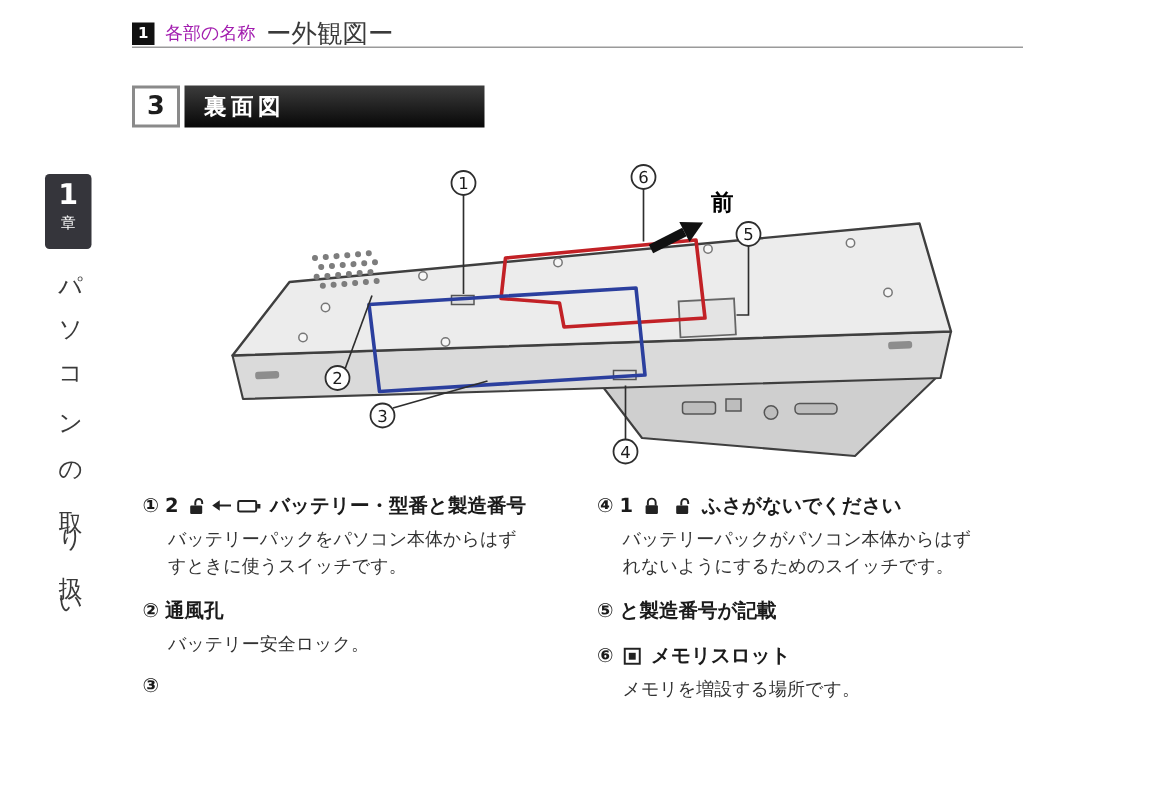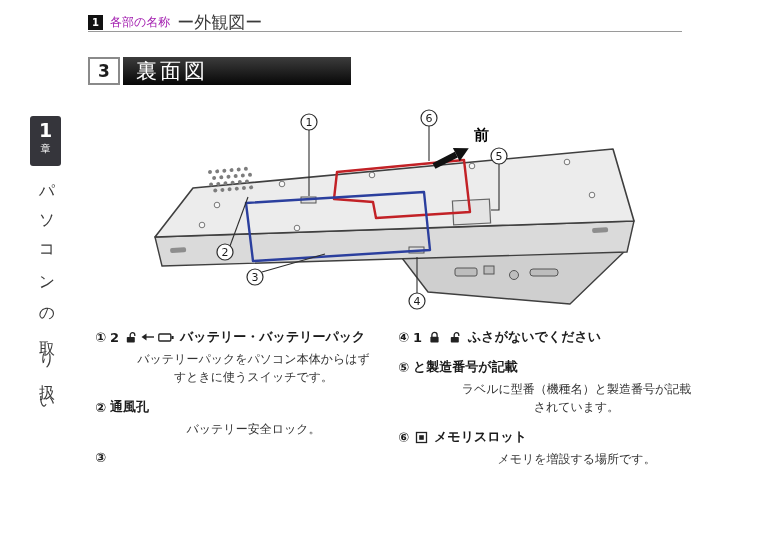--- a/index.html
+++ b/index.html
@@ -12,41 +12,41 @@
   .crumb { position:absolute; left:88px; top:11px; display:flex; align-items:center; gap:7px; font-size:12px; }
   .crumb-num { width:15px; height:15px; background:#111; color:#fff; font-size:10px; font-weight:bold;
                display:flex; align-items:center; justify-content:center; }
   .crumb-title { color:#a21caf; }
   .crumb-sub { color:#3a3a3a; font-size:17px; }
   .crumb-line { position:absolute; left:88px; top:31px; width:594px; border-top:1px solid #9a9a9a; }
   
   .section { position:absolute; left:88px; top:57px; height:28px; display:flex; }
   .section-num { width:32px; height:28px; border:2px solid #8a8a8a; background:#fff; color:#1d1d1d;
                  font-size:17px; font-weight:bold; display:flex; align-items:center; justify-content:center; }
-  .section-banner { width:228px; height:28px; margin-left:3px; background:linear-gradient(#3c3c3c,#070707);
-                    color:#fff; font-size:21px; font-weight:normal; display:flex; align-items:center;
+  .section-banner { width:200px; height:28px; margin-left:3px; background:linear-gradient(#3c3c3c,#070707);
+                    color:#fff; font-size:15px; font-weight:bold; display:flex; align-items:center;
                     padding-left:13px; letter-spacing:3px; }
   
   .chapter-tab { position:absolute; left:30px; top:116px; width:31px; height:50px; background:#35353b;
                  border-radius:3px; color:#fff; text-align:center; padding-top:5px; }
   .chapter-num { font-size:19px; font-weight:bold; line-height:1; }
   .chapter-label { font-size:10px; margin-top:2px; }
   .side-vert { position:absolute; left:36px; top:172px; writing-mode:vertical-rl; font-size:16px;
                letter-spacing:13px; color:#3a3a3a; }
   
   .figure { position:absolute; left:122px; top:100px; }
   .figure text { font-family:"DejaVu Sans","Liberation Sans",sans-serif; }
   
   .col { position:absolute; }
   .col-left  { left:95px;  top:328px; width:300px; }
   .col-right { left:398px; top:328px; width:340px; }
   .item { margin-bottom:12px; }
   .item-title { display:flex; align-items:center; gap:4px; font-size:13px; font-weight:bold;
                 color:#1b1b1b; white-space:nowrap; }
-  .item-desc { font-size:12px; line-height:1.5; color:#333; margin:4px 0 0 17px; white-space:pre-line;text-align:center; }
+  .item-desc { font-size:12px; line-height:1.5; color:#333; margin:4px 0 0 17px; white-space:pre-line; }
   .icons { display:inline-flex; align-items:center; gap:3px; margin:0 2px; }
   .icon-gap { margin-left:5px; }
 </style>
 </head>
 <body>
 
 <div class="page">
 
   <div class="crumb">
     <span class="crumb-num">1</span>
@@ -179,21 +179,21 @@
           </svg>
           <svg width="14" height="10" viewBox="0 0 14 10">
             <path d="M13,5 H4" stroke="#222" stroke-width="1.4" fill="none"></path>
             <polygon points="5.5,1.5 0.5,5 5.5,8.5" fill="#222"></polygon>
           </svg>
           <svg width="16" height="11" viewBox="0 0 16 11">
             <rect x="0.8" y="2" width="12" height="7" rx="1" fill="none" stroke="#222" stroke-width="1.3"></rect>
             <rect x="13.4" y="4" width="2.2" height="3" fill="#222"></rect>
           </svg>
         </span>
-        <span>バッテリー・バッテリーパック</span>
+        <span>バッテリー・型番と製造番号</span>
       </div>
       <div class="item-desc">バッテリーパックをパソコン本体からはず
 すときに使うスイッチです。</div>
     </div>
 
     <div class="item">
       <div class="item-title">
         <span>②</span>
         <span>通風孔</span>
       </div>
@@ -220,29 +220,29 @@
             <path d="M3.9,6 V4 a2.6,2.6 0 0 1 5.2,0 v2" fill="none" stroke="#222" stroke-width="1.3"></path>
             <rect x="2.4" y="5.8" width="8.2" height="5.8" rx="0.8" fill="#222"></rect>
           </svg>
           <svg class="icon-gap" width="13" height="13" viewBox="0 0 13 13">
             <path d="M5.2,6 V4 a2.3,2.3 0 0 1 4.6,0 v1" fill="none" stroke="#222" stroke-width="1.3"></path>
             <rect x="1.8" y="6" width="8" height="5.6" rx="0.8" fill="#222"></rect>
           </svg>
         </span>
         <span>ふさがないでください</span>
       </div>
+      <div class="item-desc">バッテリーパックがパソコン本体からはず
+れないようにするためのスイッチです。</div>
     </div>
 
     <div class="item">
       <div class="item-title">
         <span>⑤</span>
         <span>と製造番号が記載</span>
       </div>
-      <div class="item-desc">ラベルに型番（機種名）と製造番号が記載
-されています。</div>
     </div>
 
     <div class="item">
       <div class="item-title">
         <span>⑥</span>
         <span class="icons">
           <svg width="13" height="13" viewBox="0 0 13 13">
             <rect x="1.5" y="1.5" width="10" height="10" fill="none" stroke="#222" stroke-width="1.3"></rect>
             <rect x="4.2" y="4.2" width="4.6" height="4.6" fill="#222"></rect>
           </svg>

